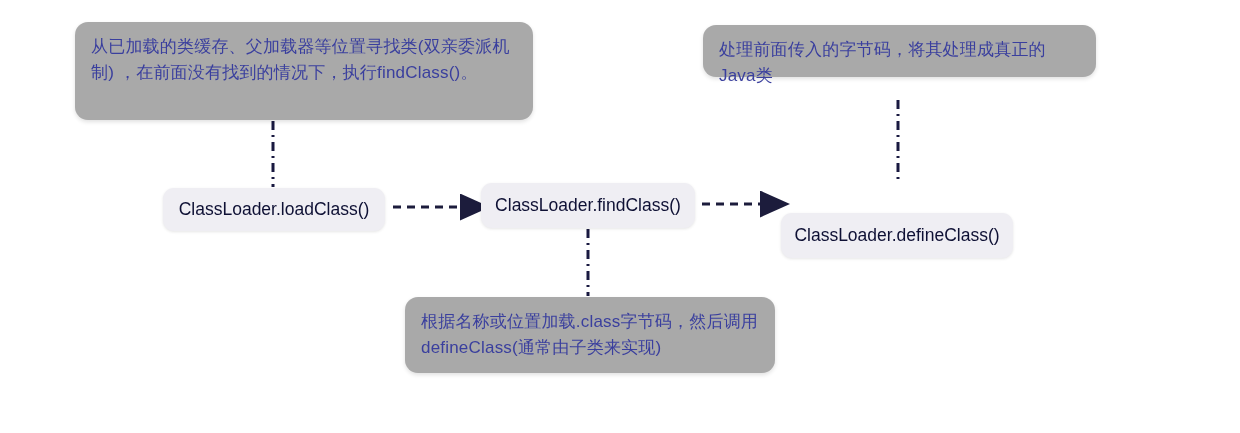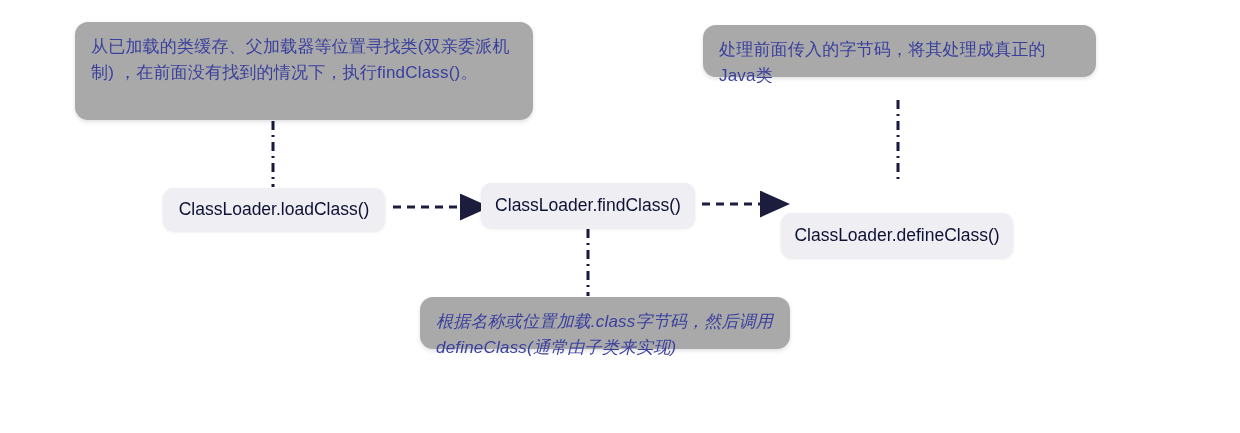--- a/index.html
+++ b/index.html
@@ -56,21 +56,21 @@
     background: #efeef3;
     color: #0e1034;
     border-radius: 11px;
     font-size: 17.5px;
     white-space: nowrap;
     box-shadow: 0 1px 3px rgba(0,0,0,0.10);
     text-align: right;
   }
   #note-load   { left: 75px;  top: 22px;  width: 458px; height: 98px; }
   #note-define { left: 703px; top: 25px;  width: 393px; height: 52px; }
-  #note-find   { left: 420px; top: 297px; width: 370px; height: 52px; font-style: italic; }
+  #note-find   { left: 405px; top: 297px; width: 370px; height: 76px; }
   #node-load   { left: 163px; top: 188px; width: 222px; height: 43px; }
   #node-find   { left: 481px; top: 183px; width: 214px; height: 45px; }
   #node-define { left: 781px; top: 183px; width: 232px; height: 45px; margin-top: 30px; }
 </style>
 </head>
 <body>
 
 <div class="canvas">
 
   <svg class="overlay" width="1240" height="433" viewBox="0 0 1240 433" xmlns="http://www.w3.org/2000/svg">

